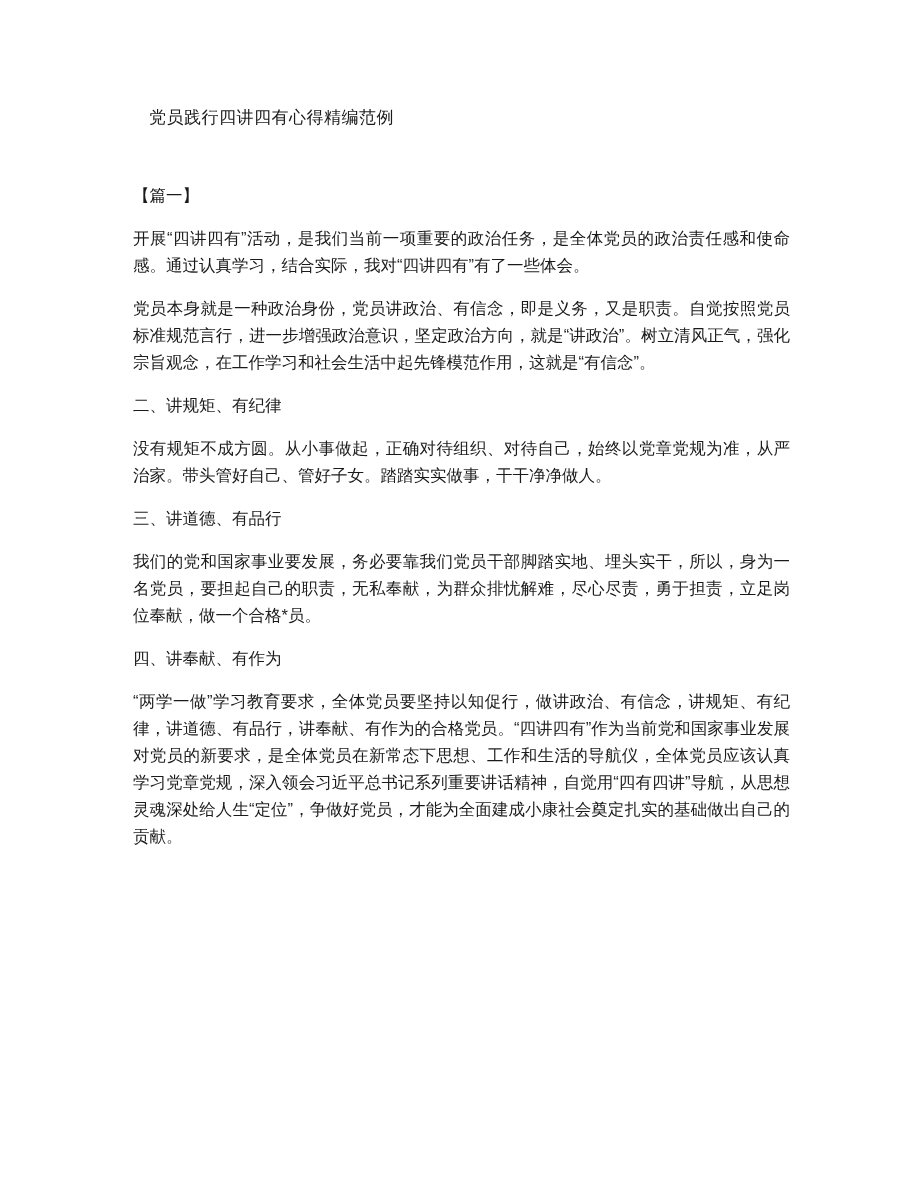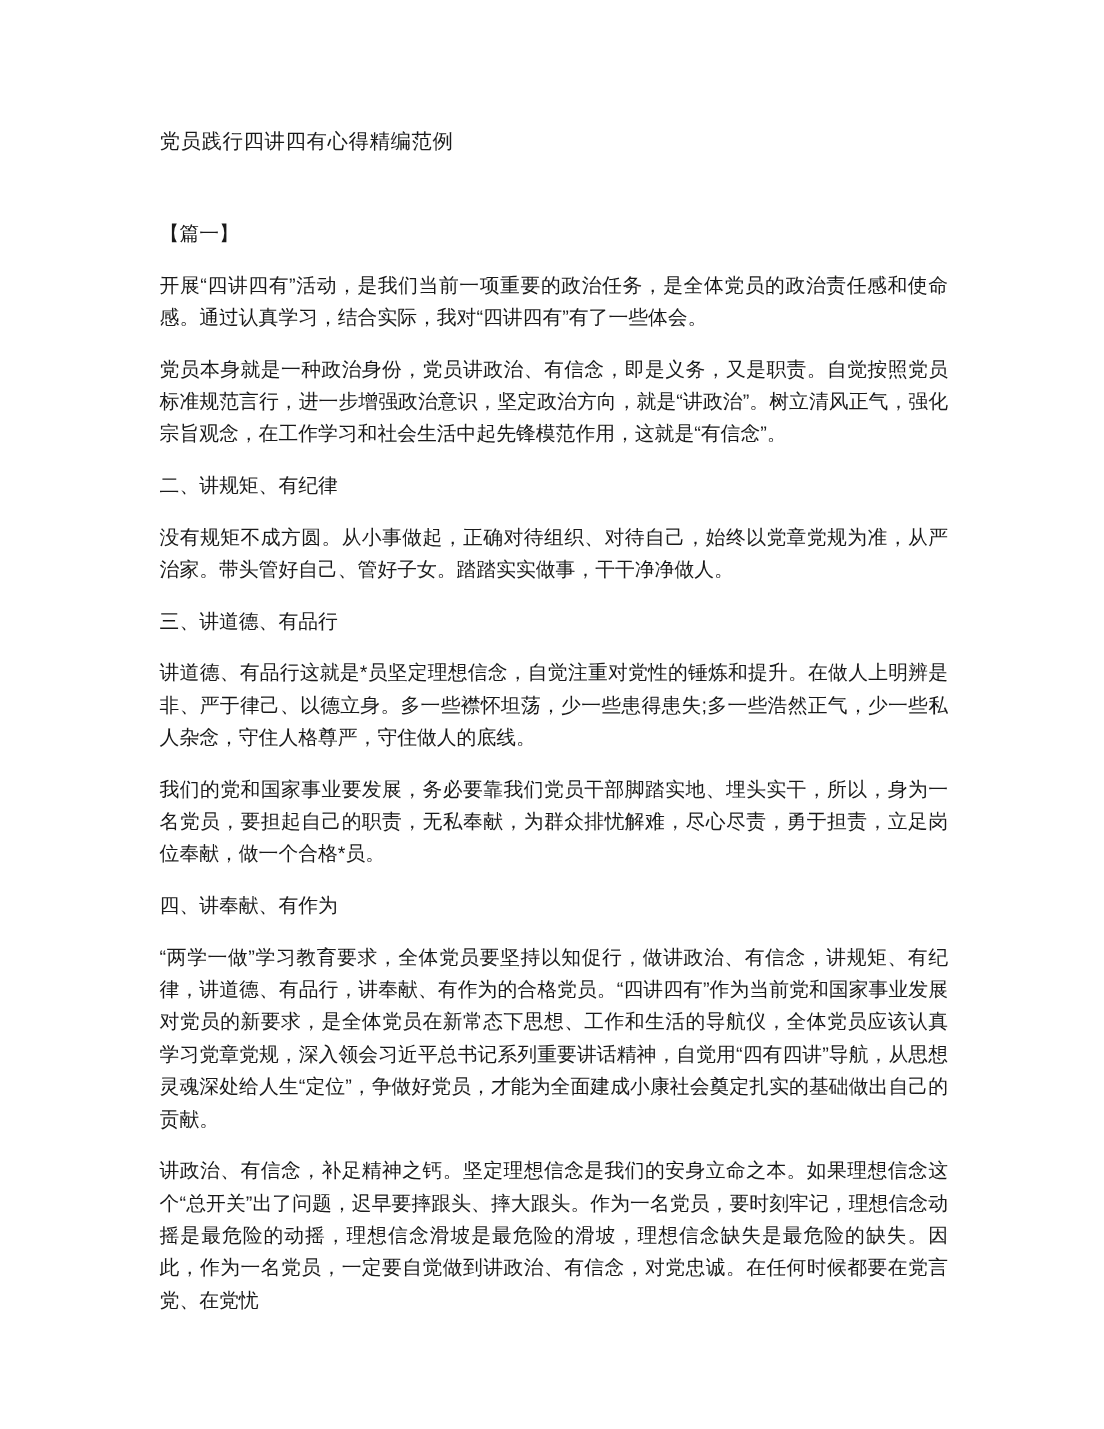--- a/index.html
+++ b/index.html
@@ -18,21 +18,21 @@
     width: 920px;
     height: 1191px;
     padding: 104px 130px 0 133px;
     background: #ffffff;
     color: #1a1a1a;
   }
   .doc-title {
     font-size: 17px;
     line-height: 27px;
     font-weight: 400;
-    margin: 0 0 51px 0;
+    margin: 0 0 51px 16px;
     letter-spacing: 0.5px;
     font-family: Liberation Serif, serif;
   }
   .block {
     font-size: 16.5px;
     line-height: 27px;
     font-weight: 400;
     margin: 16px 0 11px 0;
   }
   .block.para {
@@ -49,19 +49,17 @@
 
 <div class="page">
   <h1 class="doc-title">党员践行四讲四有心得精编范例</h1>
   <div id="doc-blocks">
       <p class="block label">【篇一】</p>
       <p class="block para">开展“四讲四有”活动，是我们当前一项重要的政治任务，是全体党员的政治责任感和使命感。通过认真学习，结合实际，我对“四讲四有”有了一些体会。</p>
       <p class="block para">党员本身就是一种政治身份，党员讲政治、有信念，即是义务，又是职责。自觉按照党员标准规范言行，进一步增强政治意识，坚定政治方向，就是“讲政治”。树立清风正气，强化宗旨观念，在工作学习和社会生活中起先锋模范作用，这就是“有信念”。</p>
       <p class="block heading">二、讲规矩、有纪律</p>
       <p class="block para">没有规矩不成方圆。从小事做起，正确对待组织、对待自己，始终以党章党规为准，从严治家。带头管好自己、管好子女。踏踏实实做事，干干净净做人。</p>
       <p class="block heading">三、讲道德、有品行</p>
-      <p class="block para">讲道德、有品行这就是*员坚定理想信念，自觉注重对党性的锤炼和提升。在做人上明辨是非、严于律己、以德立身。多一些襟怀坦荡，少一些患得患失;多一些浩然正气，少一些私人杂念，守住人格尊严，守住做人的底线。</p>
       <p class="block para">我们的党和国家事业要发展，务必要靠我们党员干部脚踏实地、埋头实干，所以，身为一名党员，要担起自己的职责，无私奉献，为群众排忧解难，尽心尽责，勇于担责，立足岗位奉献，做一个合格*员。</p>
       <p class="block heading">四、讲奉献、有作为</p>
       <p class="block para">“两学一做”学习教育要求，全体党员要坚持以知促行，做讲政治、有信念，讲规矩、有纪律，讲道德、有品行，讲奉献、有作为的合格党员。“四讲四有”作为当前党和国家事业发展对党员的新要求，是全体党员在新常态下思想、工作和生活的导航仪，全体党员应该认真学习党章党规，深入领会习近平总书记系列重要讲话精神，自觉用“四有四讲”导航，从思想灵魂深处给人生“定位”，争做好党员，才能为全面建成小康社会奠定扎实的基础做出自己的贡献。</p>
-      <p class="block para">讲政治、有信念，补足精神之钙。坚定理想信念是我们的安身立命之本。如果理想信念这个“总开关”出了问题，迟早要摔跟头、摔大跟头。作为一名党员，要时刻牢记，理想信念动摇是最危险的动摇，理想信念滑坡是最危险的滑坡，理想信念缺失是最危险的缺失。因此，作为一名党员，一定要自觉做到讲政治、有信念，对党忠诚。在任何时候都要在党言党、在党忧</p>
     </div>
 </div>
 
 </body></html>

